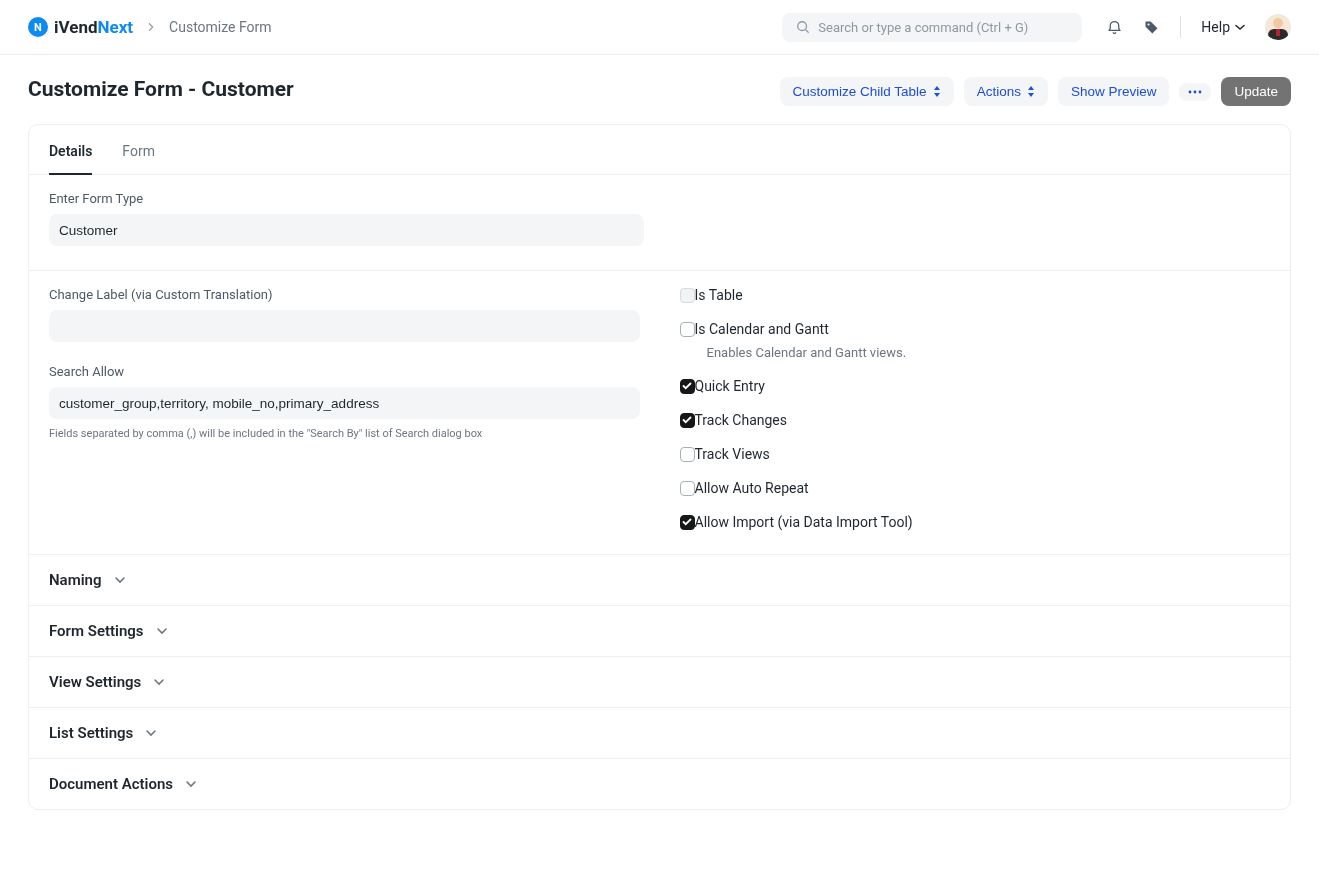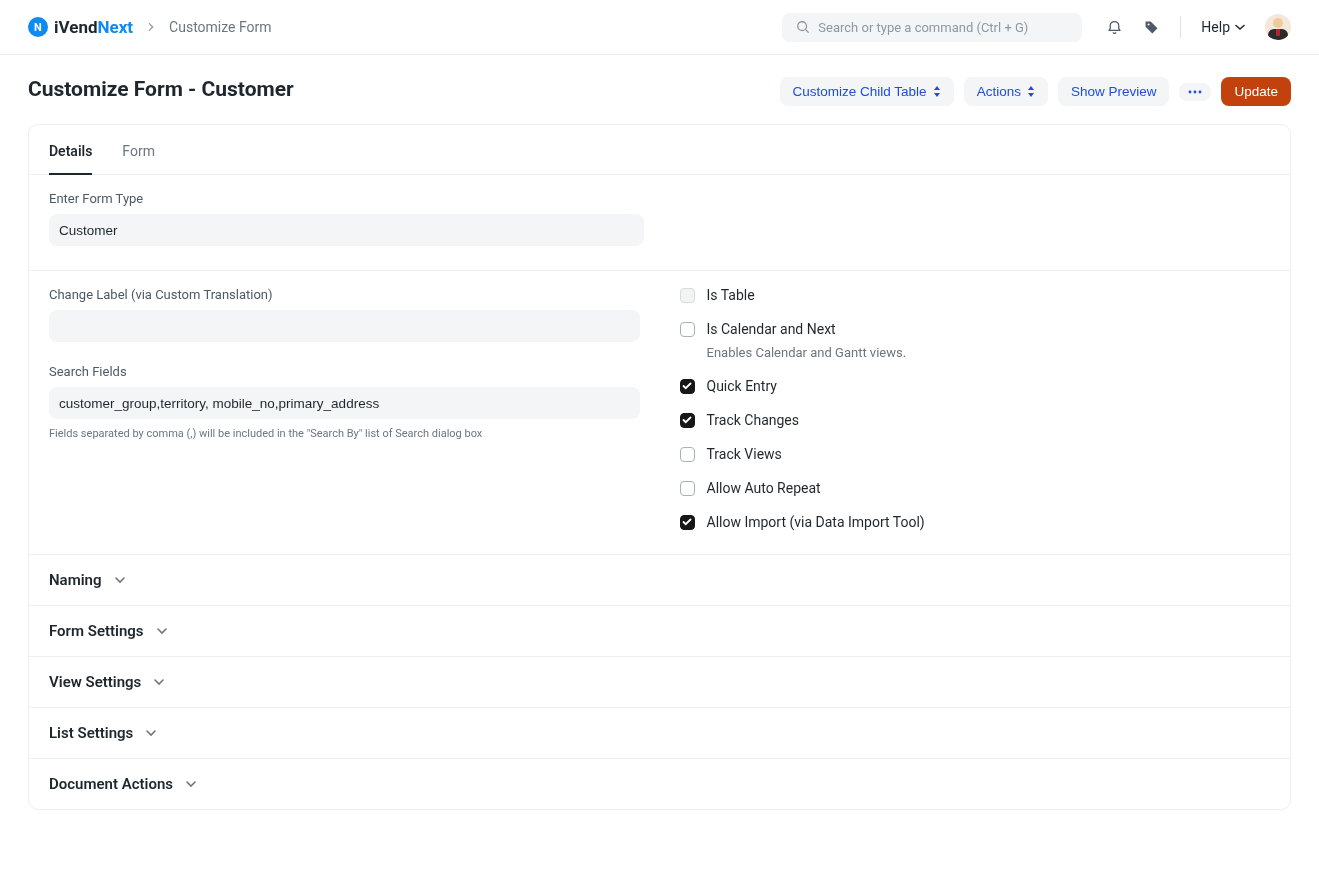--- a/index.html
+++ b/index.html
@@ -88,21 +88,21 @@
   color: #1d4ed8;
   padding: 7px 13px;
   border-radius: 8px;
   font-size: 13.5px;
   cursor: pointer;
   display: inline-flex;
   align-items: center;
   gap: 6px;
 }
 .btn.square { padding: 7px 9px; }
-.btn.primary { background: #c2410c; color: #fff; font-weight: 500; }
+.btn.primary { background: #737373; color: #fff; font-weight: 500; }
 .caret-sort {
   display: inline-flex; flex-direction: column; gap: 1px;
 }
 
 .card {
   margin: 0 28px 24px;
   border: 1px solid #eceff1;
   border-radius: 10px;
   background: #fff;
 }
@@ -135,21 +135,21 @@
   font-size: 13.5px;
   color: #1f272e;
   height: 32px;
 }
 .form-help { font-size: 11px; color: #6c7680; margin-top: 8px; }
 
 .two-col { display: flex; gap: 40px; }
 .col { flex: 1; min-width: 0; }
 
 .check-row {
-  display: flex; align-items: center; gap: 12px;
+  display: flex; align-items: center; 
   margin-bottom: 18px;
   font-size: 14px;
   color: #1f272e;
 }
 .check-row:last-child { margin-bottom: 0; }
 .check {
   width: 15px; height: 15px; border-radius: 4px;
   border: 1.5px solid #a6b1b9;
   display: inline-flex; align-items: center; justify-content: center;
   flex-shrink: 0;
@@ -271,32 +271,32 @@
     <label class="form-label">Enter Form Type</label>
     <input class="form-input" value="Customer" style="">
   </div>
 
   <div class="section nobottom">
     <div class="two-col">
       <div class="col">
         <label class="form-label">Change Label (via Custom Translation)</label>
         <input class="form-input" value="" style="">
         <div style="height:22px"></div>
-        <label class="form-label">Search Fields</label>
+        <label class="form-label">Search Allow</label>
         <input class="form-input" value="customer_group,territory, mobile_no,primary_address" style="">
         <div class="form-help">Fields separated by comma (,) will be included in the "Search By" list of Search dialog box</div>
       </div>
       <div class="col">
         <div class="check-row">
           <span class="check disabled"></span>
           <span>Is Table</span>
         </div>
         <div class="check-row">
           <span class="check"></span>
-          <span>Is Calendar and Next</span>
+          <span>Is Calendar and Gantt</span>
         </div>
         <div class="check-help">Enables Calendar and Gantt views.</div>
         <div class="check-row">
           <span class="check checked">
             <svg width="10" height="8" viewBox="0 0 10 8" fill="none">
                 <path d="M1.5 4l2.2 2.2L8.5 1.5" stroke="#fff" stroke-width="1.8" stroke-linecap="round"></path>
               </svg>
           </span>
           <span>Quick Entry</span>
         </div>

